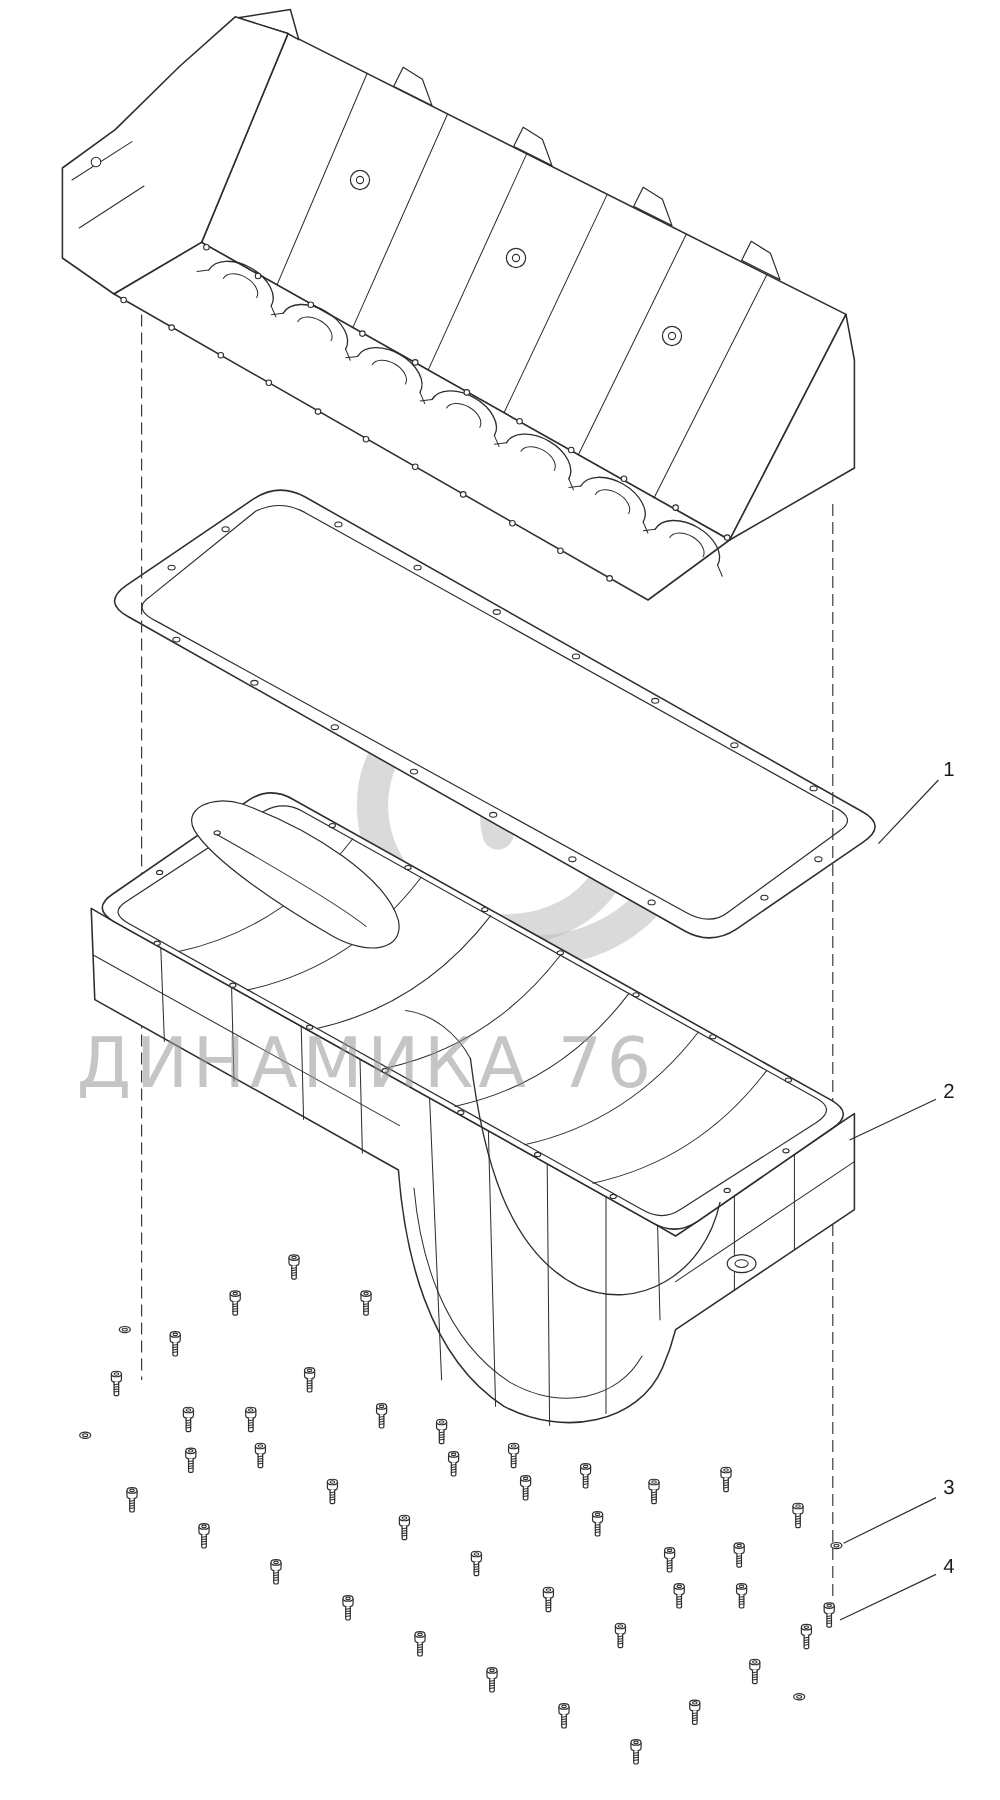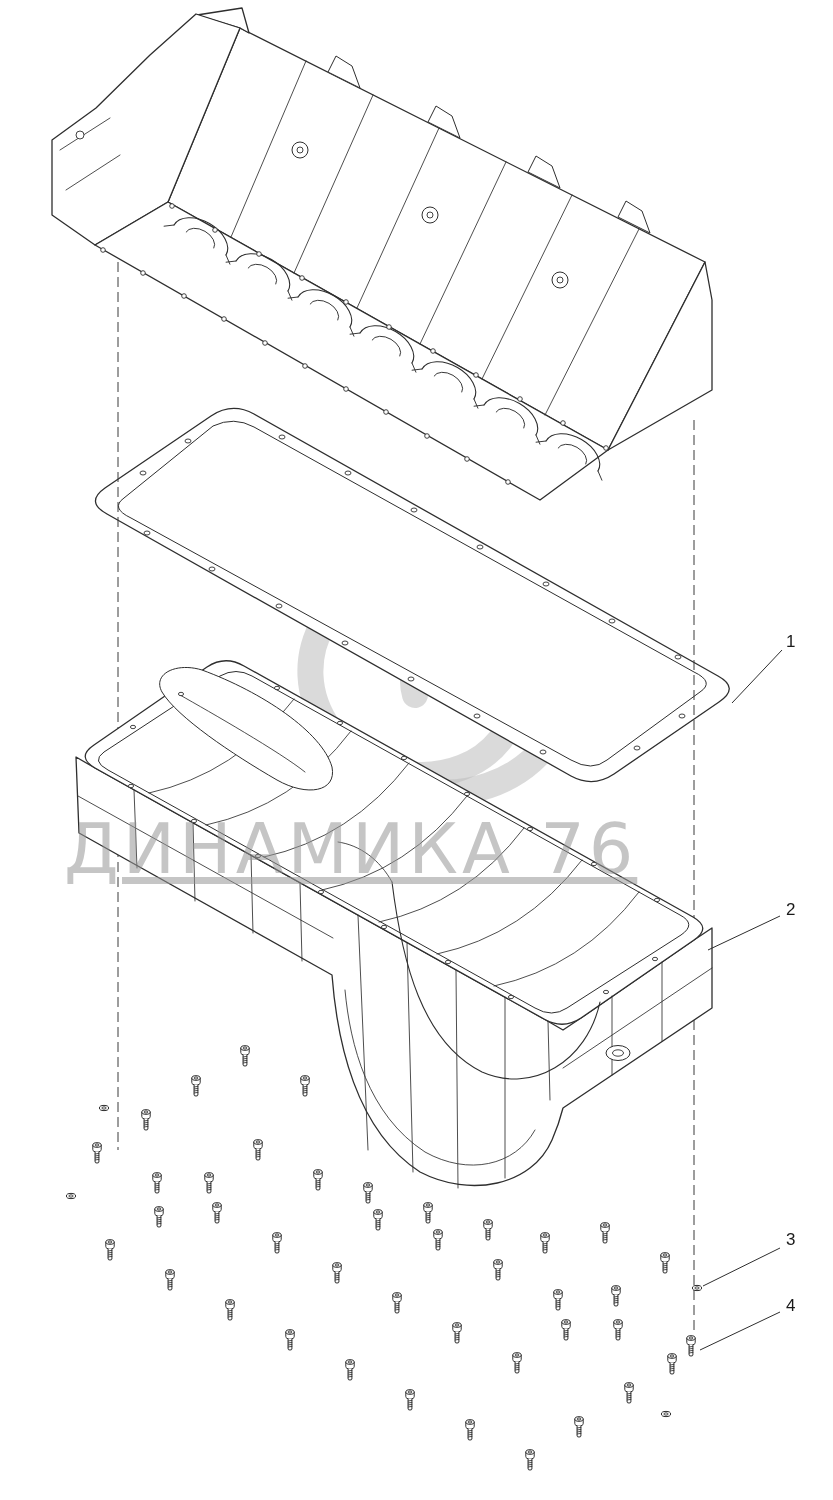--- a/index.html
+++ b/index.html
@@ -9,24 +9,24 @@
   
   .fw   {fill:#ffffff;stroke:#2e2e2e;stroke-width:1.3;stroke-linejoin:round;}
   .fw2  {fill:#ffffff;stroke:#2e2e2e;stroke-width:1;stroke-linejoin:round;}
   .ln   {fill:none;stroke:#2e2e2e;stroke-width:1.1;stroke-linejoin:round;stroke-linecap:round;}
   .thin {stroke-width:0.85;}
   .hole {fill:#ffffff;stroke:#2e2e2e;stroke-width:0.9;}
   .dash {fill:none;stroke:#3a3a3a;stroke-width:1;stroke-dasharray:10 5;}
   .leader{fill:none;stroke:#2e2e2e;stroke-width:1;}
   .swirl{fill:none;stroke:rgba(188,188,188,0.55);stroke-width:26;stroke-linecap:round;}
   .watermark{
-    position:absolute;left:64px;top:808px;width:720px;
-    font-size:70px;letter-spacing:4px;white-space:nowrap;
+    position:absolute;left:64px;top:852px;width:720px;
+    font-size:58px;letter-spacing:4px;white-space:nowrap;
     color:rgba(150,150,150,0.55);font-family:"DejaVu Sans",sans-serif;
-    pointer-events:none;z-index:3;text-decoration:underline;
+    pointer-events:none;z-index:3;
   }
   .callout{
     position:absolute;font-size:17px;color:#1a1a1a;z-index:4;
     font-family:"Liberation Sans",sans-serif;
   }
 </style>
 </head>
 <body>
 
 <div class="stage">

